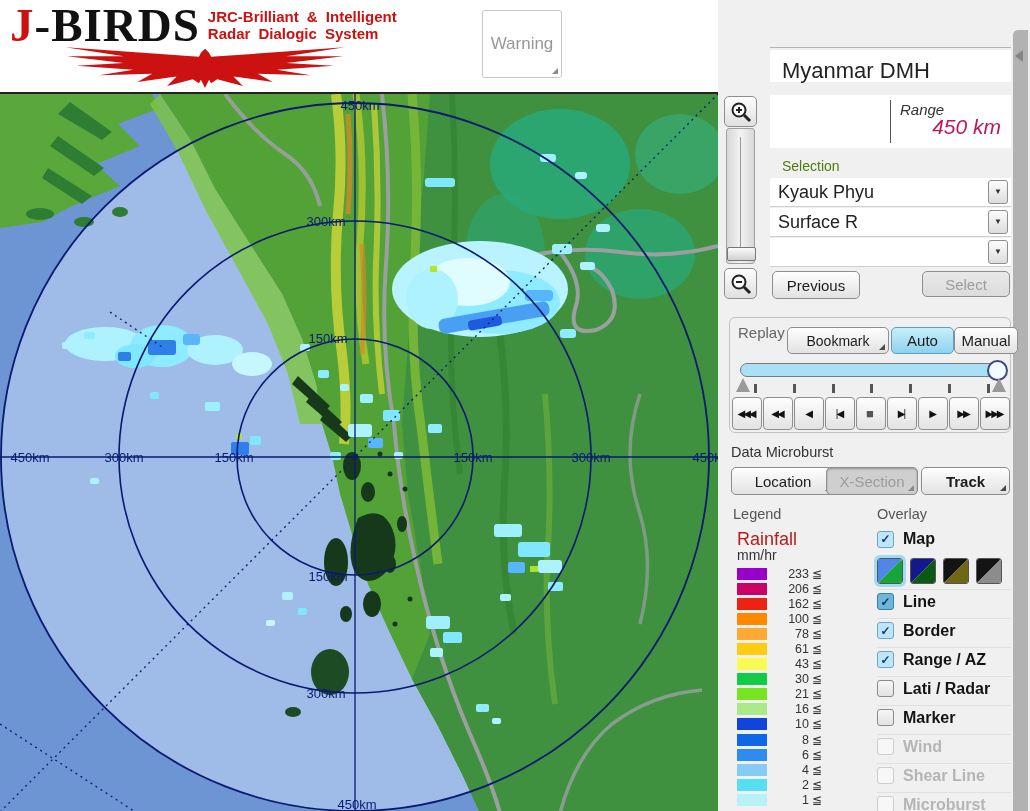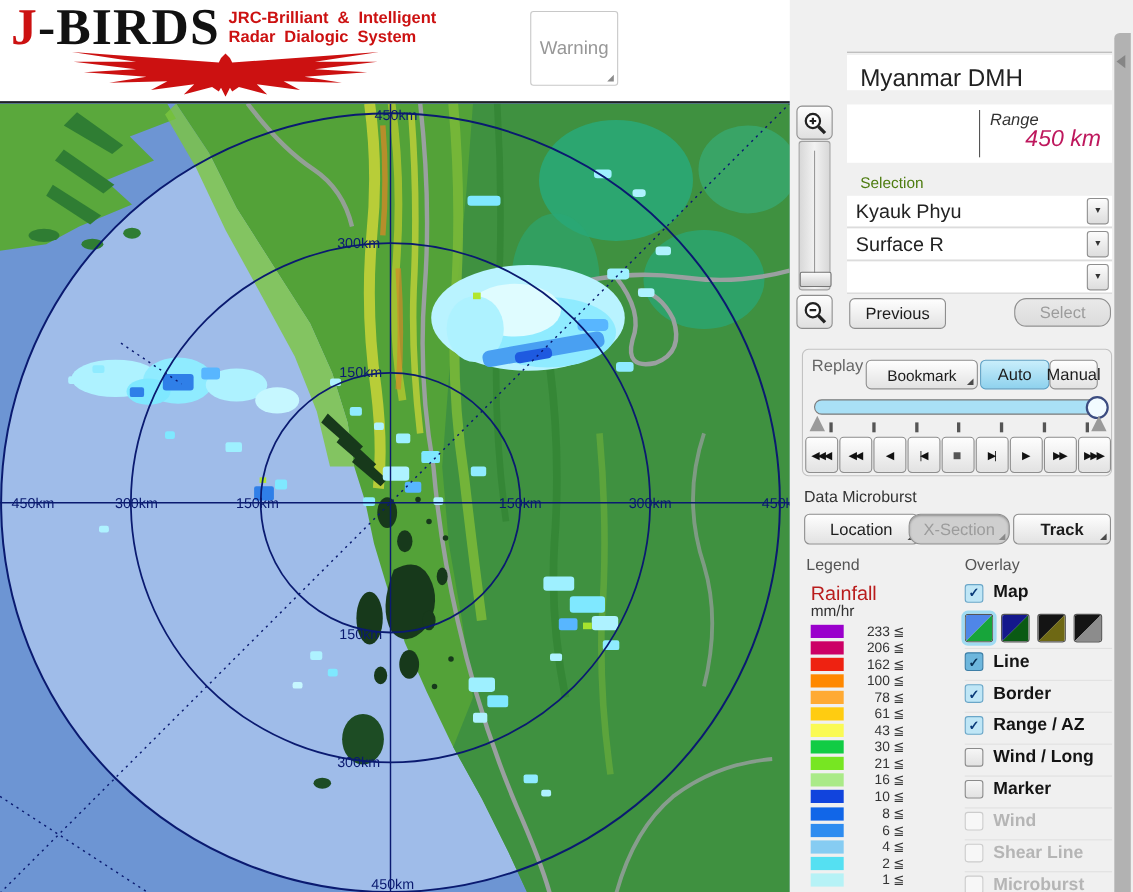--- a/index.html
+++ b/index.html
@@ -39,21 +39,21 @@
   .range-div { position:absolute; left:120px; top:5px; height:43px; border-left:1px solid #555; }
   .range-label { position:absolute; left:130px; top:6px; font-size:15px; color:#333; }
   .range-value { position:absolute; right:10px; top:20px; font-size:21px; color:#be185d; }
 
   .sel-label { position:absolute; left:52px; top:158px; font-size:14px; color:#4d7c0f;margin-left:12px; }
   .dd { position:absolute; left:52px; width:241px; height:29px; background:#fff; border-bottom:1px solid #cfcfcf; font-size:18px; color:#222; line-height:28px; padding-left:8px; }
   .dd-btn { position:absolute; right:3px; top:2px; width:20px; height:24px; border:1px solid #8e8e8e; border-radius:3px; background:linear-gradient(#fcfcfc,#ddd); font-size:8px; color:#333; display:flex; align-items:center; justify-content:center; }
 
   .btn { position:absolute; background:linear-gradient(#fefefe,#e2e2e2); border:1px solid #8e8e8e; border-radius:5px; font-size:15px; color:#1c1c1c; display:flex; align-items:center; justify-content:center; }
   .btn.sel { background:linear-gradient(#c9eefb,#8fd2ee); border-color:#5a9fc4; }
-  .btn.off { color:#9c9c9c; background:linear-gradient(#e9e9e9,#dcdcdc);border-radius:11px; }
+  .btn.off { color:#9c9c9c; background:linear-gradient(#e9e9e9,#dcdcdc); }
   .btn.pressed { background:#cfcfcf; box-shadow:inset 0 1px 2px rgba(0,0,0,.3); }
   .tri { position:absolute; right:3px; bottom:3px; width:0; height:0; border-left:6px solid transparent; border-bottom:6px solid #4a4a4a; }
   .tri.gray { border-bottom-color:#8a8a8a; }
 
   .replay-box { position:absolute; left:11px; top:317px; width:282px; height:116px; border:1px solid #c2c2c2; border-radius:6px; }
   .replay-label { position:absolute; left:8px; top:6px; font-size:15px; color:#666; }
   .slider-track { position:absolute; left:10px; top:45px; width:264px; height:14px; background:#a9e0f6; border:1px solid #7a7a7a; border-radius:7px; }
   .slider-handle { position:absolute; left:246px; top:-4px; width:21px; height:21px; border-radius:50%; background:#f2fbff; border:2px solid #3c4c80; }
   .ticks { position:absolute; left:24px; top:63px; width:236px; height:12px; display:flex; justify-content:space-between; align-items:flex-end; }
   .tick { width:3px; height:9px; background:#555; }
@@ -359,21 +359,21 @@
   <div class="btn" style="left:54px; top:271px; width:88px; height:28px;">Previous</div>
   <div class="btn off" style="left:204px; top:271px; width:88px; height:26px;">Select</div>
 
   <div class="replay-box">
     <div class="replay-label">Replay</div>
     <div class="btn" style="left:57px; top:9px; width:102px; height:27px; font-size:14px;">
       <span>Bookmark</span>
       <span class="tri"></span>
     </div>
     <div class="btn sel" style="left:161px; top:9px; width:63px; height:27px;">Auto</div>
-    <div class="btn" style="left:224px; top:9px; width:44px; height:27px;">Manual</div>
+    <div class="btn" style="left:224px; top:9px; width:64px; height:27px;">Manual</div>
 
     <div class="slider-track">
       <div class="slider-handle"></div>
     </div>
     <div class="end-tri" style="left:6px;"></div>
     <div class="end-tri" style="left:262px;"></div>
     <div class="ticks">
       <span class="tick"></span>
         <span class="tick"></span>
         <span class="tick"></span>
@@ -553,21 +553,21 @@
       <span class="ovl-txt">Border</span>
     </div>
     <div class="ovl-row checked lined">
       <span class="cb">
           <span class="cm">✓</span>
         </span>
       <span class="ovl-txt">Range / AZ</span>
     </div>
     <div class="ovl-row lined">
       <span class="cb"></span>
-      <span class="ovl-txt">Wind / Long</span>
+      <span class="ovl-txt">Lati / Radar</span>
     </div>
     <div class="ovl-row lined">
       <span class="cb"></span>
       <span class="ovl-txt">Marker</span>
     </div>
     <div class="ovl-row disabled lined">
       <span class="cb"></span>
       <span class="ovl-txt">Wind</span>
     </div>
     <div class="ovl-row disabled lined">

